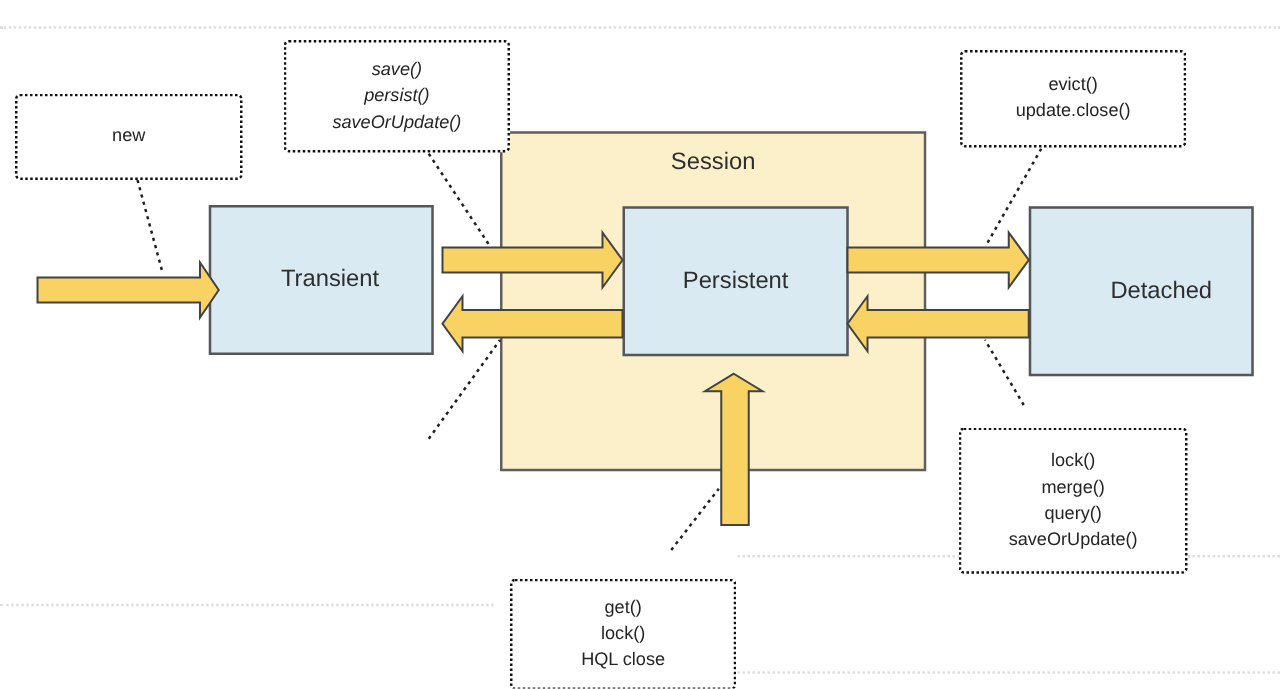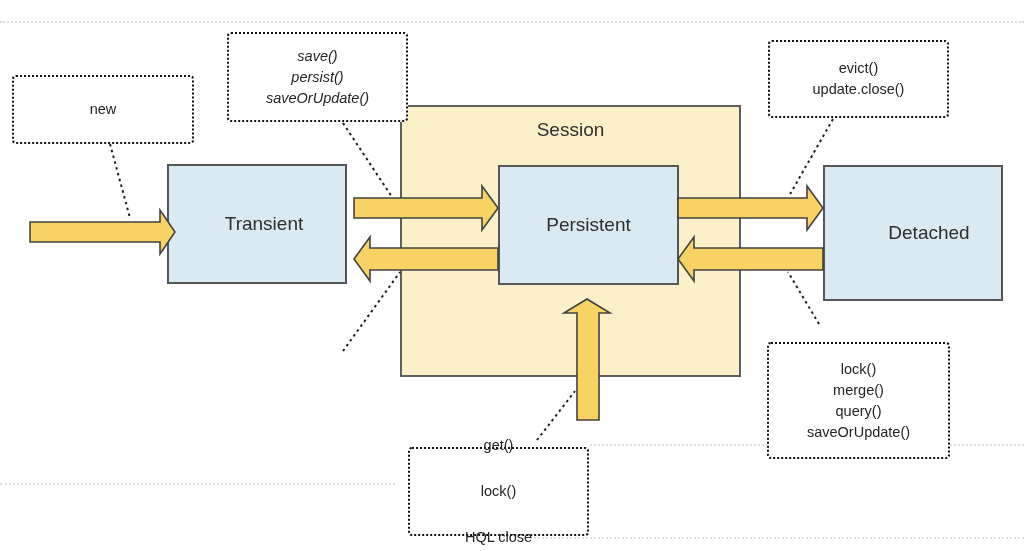--- a/index.html
+++ b/index.html
@@ -50,21 +50,21 @@
   .mbox{
     position:absolute;background:#ffffff;
     border:2px dotted #111111;border-radius:4px;box-sizing:border-box;
     display:flex;flex-direction:column;align-items:center;justify-content:center;
     font-size:14.5px;line-height:21px;color:#242424;text-align:center;
   }
   #box-new{left:12px;top:75px;width:182px;height:69px;}
   #box-save{left:227px;top:32px;width:181px;height:90px;font-style:italic;}
   #box-evict{left:768px;top:40px;width:181px;height:78px;}
   #box-delete{left:226px;top:352px;width:180px;height:69px;}
-  #box-get{left:408px;top:447px;width:181px;height:89px;gap:25px;}
+  #box-get{left:408px;top:463px;width:181px;height:89px;}
   #box-lock{left:767px;top:342px;width:183px;height:117px;text-align:center;}
 </style>
 </head>
 <body>
 
 <div class="canvas">
 
   <div class="faint" id="faint-top"></div>
   <div class="faint" id="faint-right-mid"></div>
   <div class="faint" id="faint-left-low"></div>

